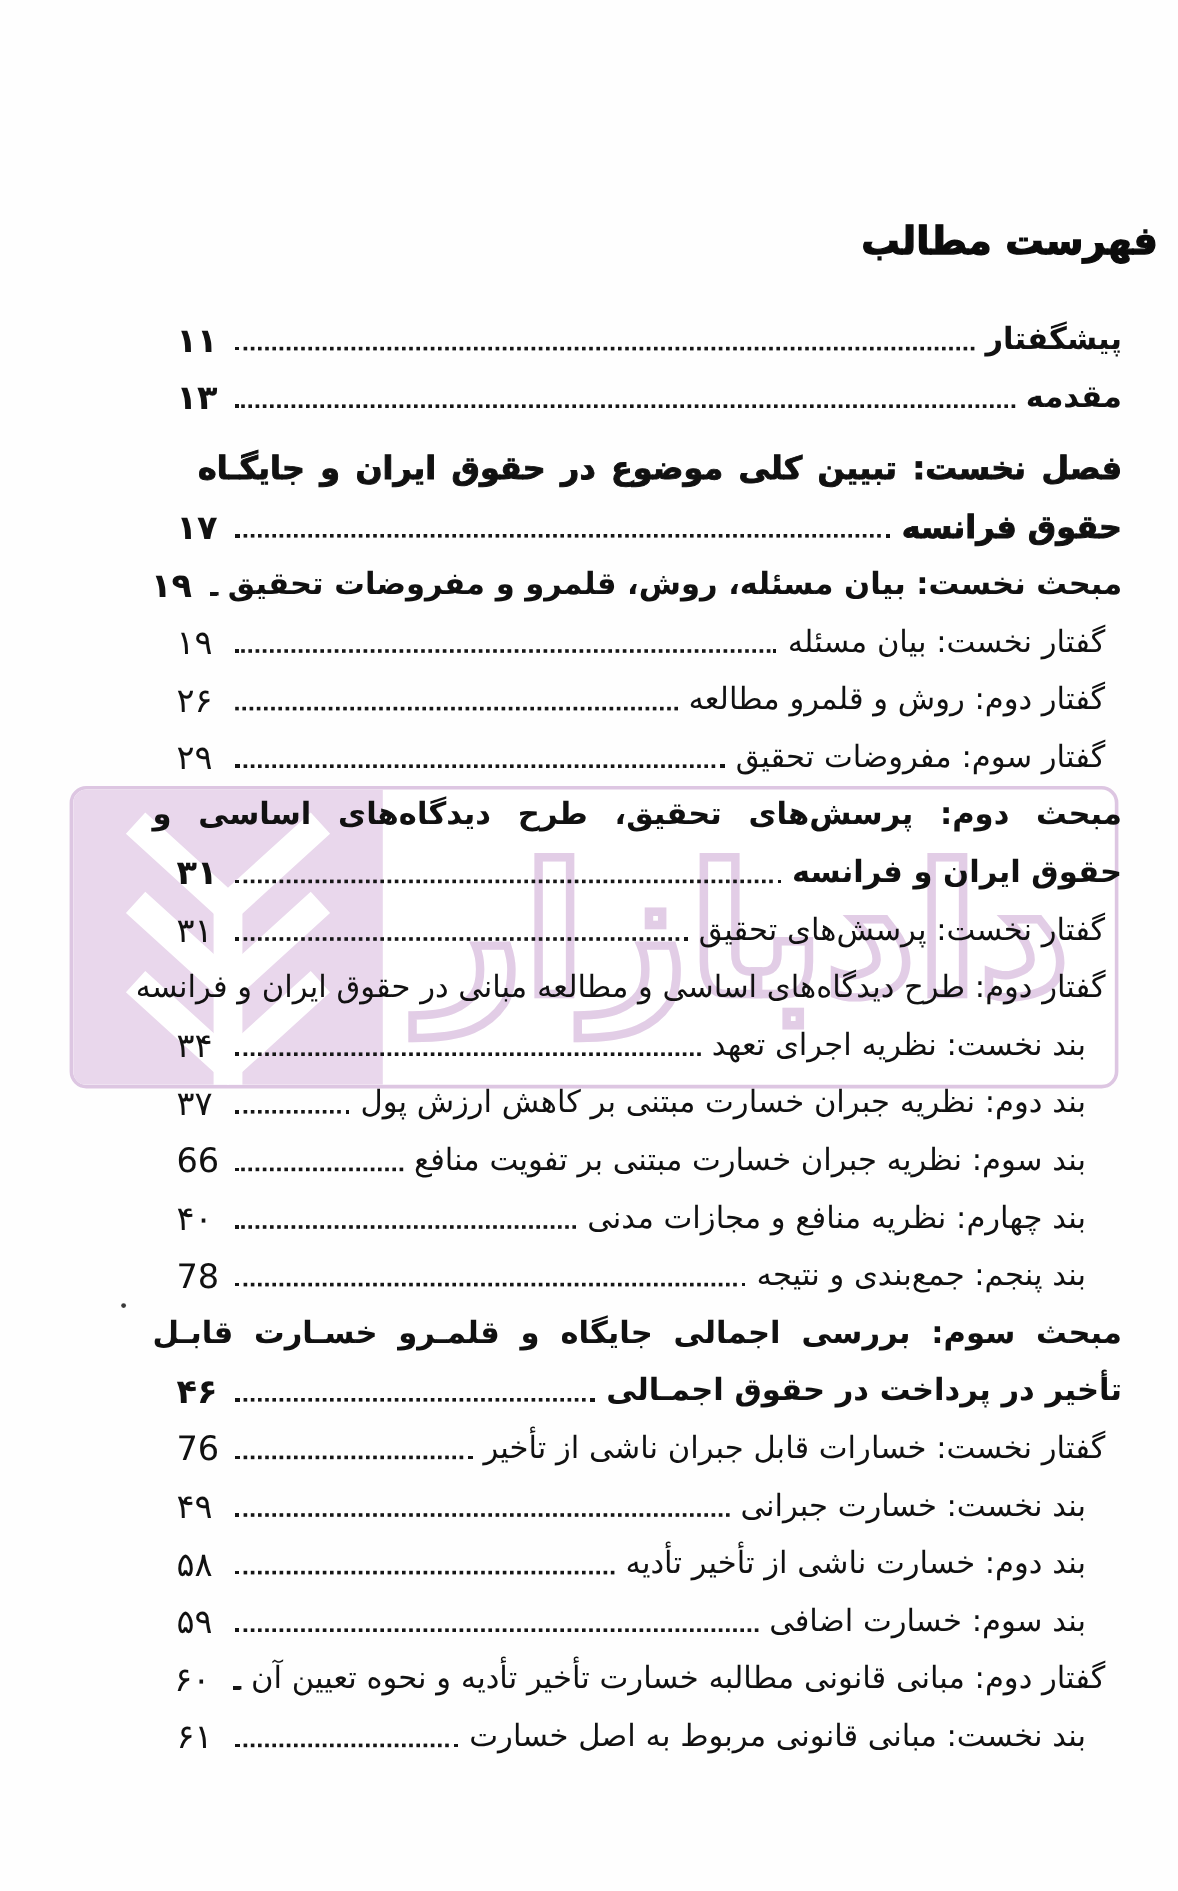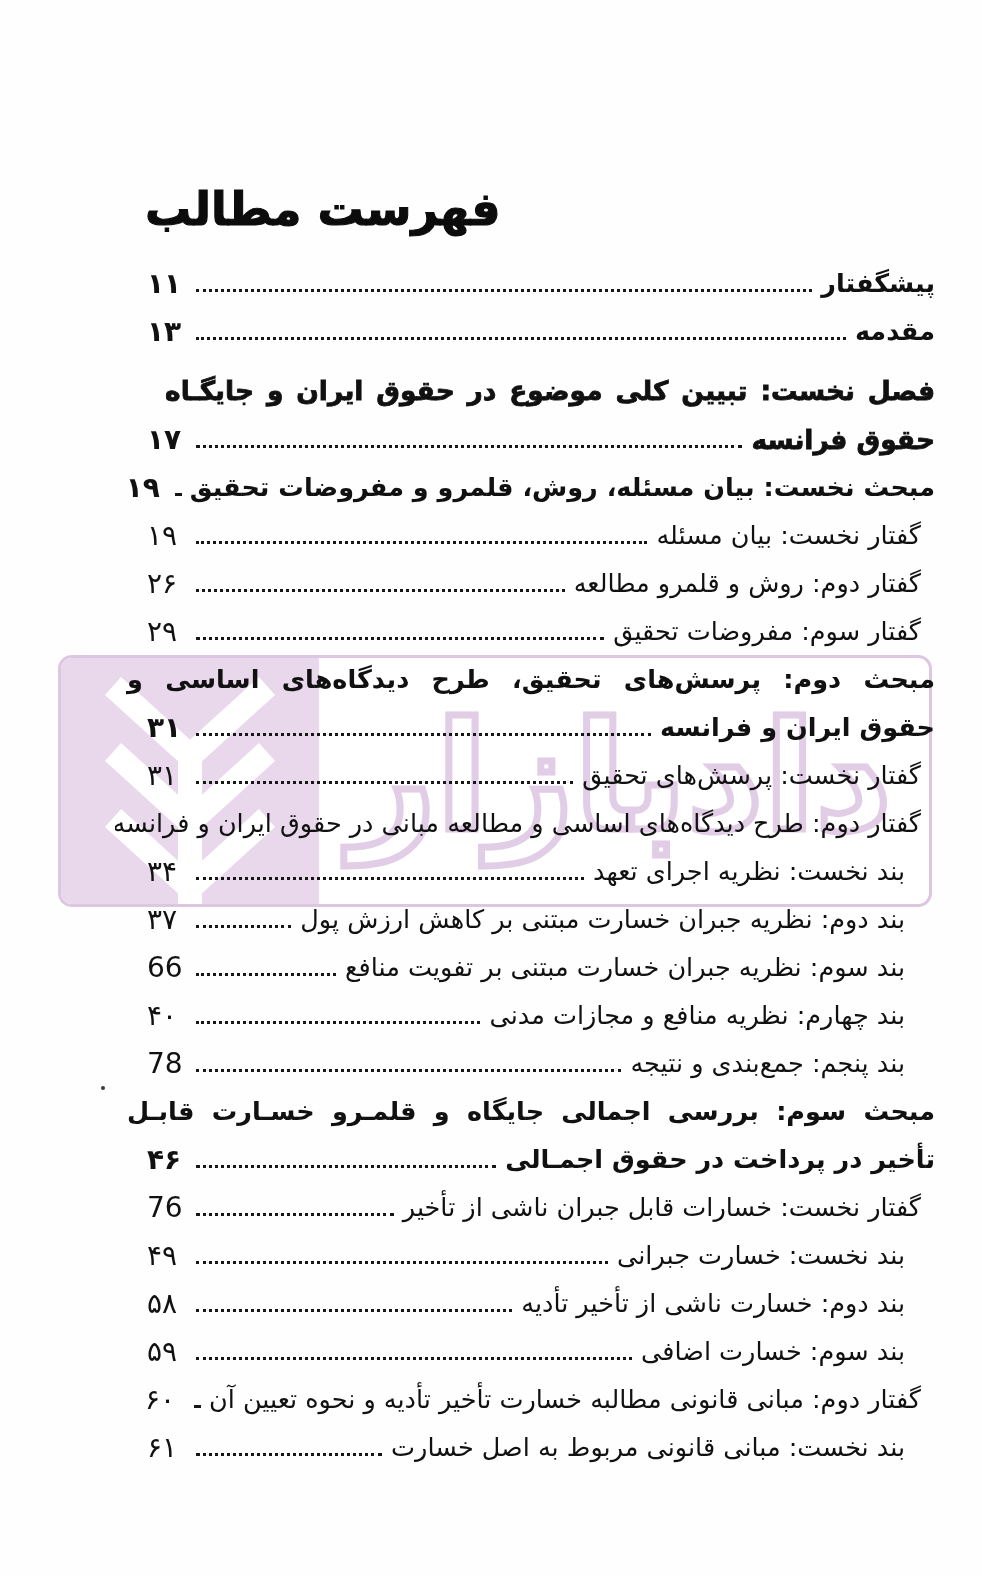--- a/index.html
+++ b/index.html
@@ -30,21 +30,21 @@
     display:flex;align-items:center;justify-content:center;
     font-size:150px;font-weight:bold;line-height:1;
     color:#ffffff;
     -webkit-text-stroke:7px #e2cde6;
     white-space:nowrap;overflow:hidden;
   }
 
   
   .page-title{
     position:absolute;left:145px;top:182px;width:820px;height:66px;
-    text-align:left;font-size:46px;font-weight:bold;color:#0c0c0c;
+    text-align:right;font-size:32px;font-weight:bold;color:#0c0c0c;
     -webkit-text-stroke:1.1px #0c0c0c;
     z-index:2;
   }
 
   
   .content{
     position:absolute;left:115px;top:259px;width:820px;
     z-index:2;color:#111111;
   }
   .row{

